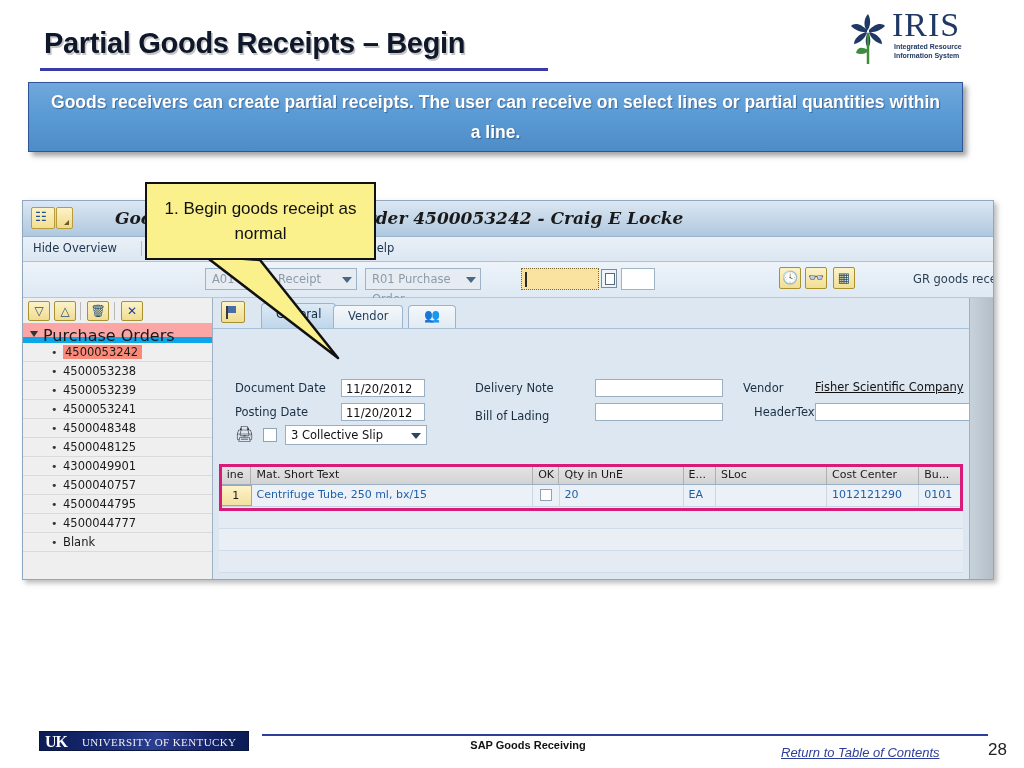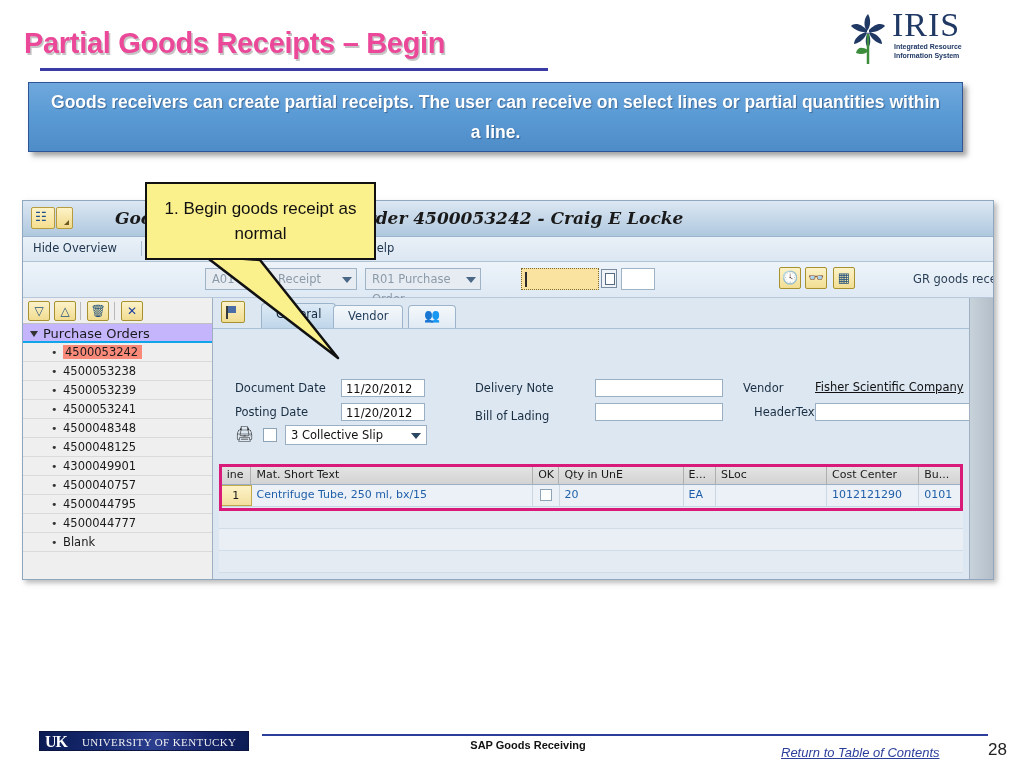--- a/index.html
+++ b/index.html
@@ -7,22 +7,22 @@
   body {
     width:1024px; height:768px;
     background:#ffffff;
     font-family:"Liberation Sans", sans-serif;
     position:relative;
     overflow:hidden;
   }
 
   
   #slide-title {
-    position:absolute; left:24px; top:27px;
-    font-size:29px; font-weight:bold; color:#ec4899;
+    position:absolute; left:44px; top:27px;
+    font-size:29px; font-weight:bold; color:#0f172a;
     letter-spacing:-0.3px;
     text-shadow:1.5px 1.5px 0 rgba(150,150,150,0.55);
     white-space:nowrap;
   }
   #title-rule {
     position:absolute; left:40px; top:68px; width:508px; height:3px;
     background:#3B3BA8;
   }
 
   
@@ -186,22 +186,22 @@
   #ov-delete   { left:64px; background:linear-gradient(180deg,#FCF2C8 0%,#F1DC90 100%); }
   #ov-close    { left:98px; background:linear-gradient(180deg,#FCF2C8 0%,#F1DC90 100%); color:#1b3fa0; }
   .ov-sep { position:absolute; top:4px; width:1px; height:18px; background:#B9B9B9; }
   #ov-sep1 { left:57px; } #ov-sep2 { left:91px; }
 
   #tree-root-label {
     position:relative; height:19px; font-size:11.5px; color:#1A1A1A;
     padding:2px 0 0 6px; border-bottom:1px solid #D2D2D2; background:#EFEFEF;
   }
   .tree-group {
-    position:relative; height:19px; font-size:13px; color:#1A1A1A;
-    padding:2px 0 0 20px; border-bottom:2px solid #0ea5e9; background:#c4b5fd;
+    position:relative; height:19px; font-size:16px; color:#1A1A1A;
+    padding:2px 0 0 20px; border-bottom:6px solid #0ea5e9; background:#fca5a5;
   }
   .tree-group .tw {
     position:absolute; left:7px; top:7px;
     border-left:4.5px solid transparent; border-right:4.5px solid transparent;
     border-top:6px solid #333;
   }
   .tree-leaf {
     position:relative; height:19px; font-size:11.5px; color:#1A1A1A;
     padding:2px 0 0 40px; border-bottom:1px solid #DADADA; background:#EFEFEF;
   }

